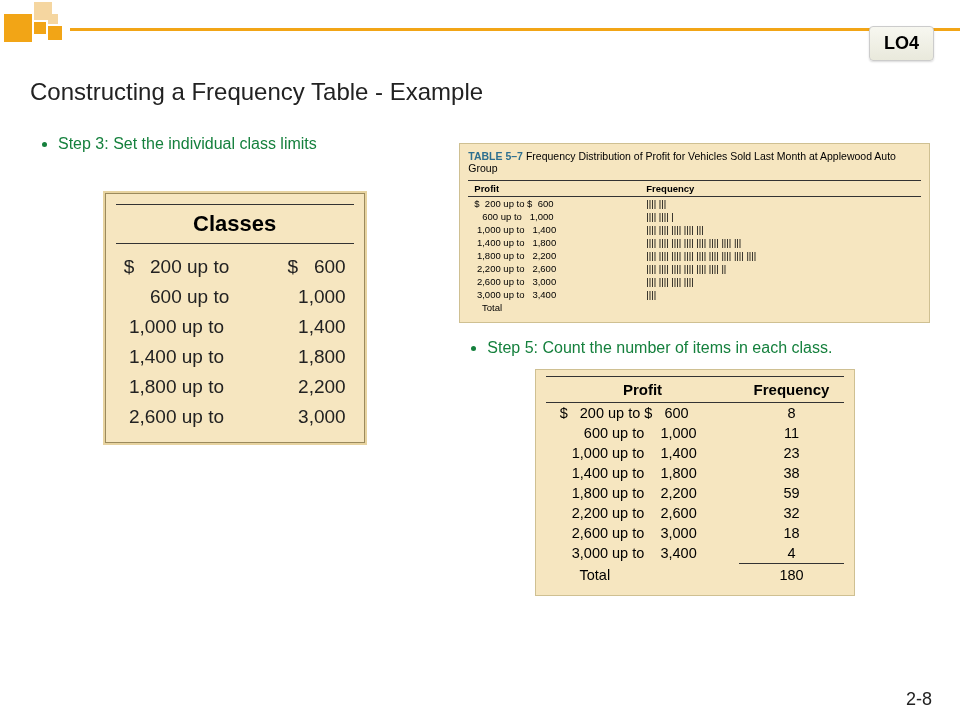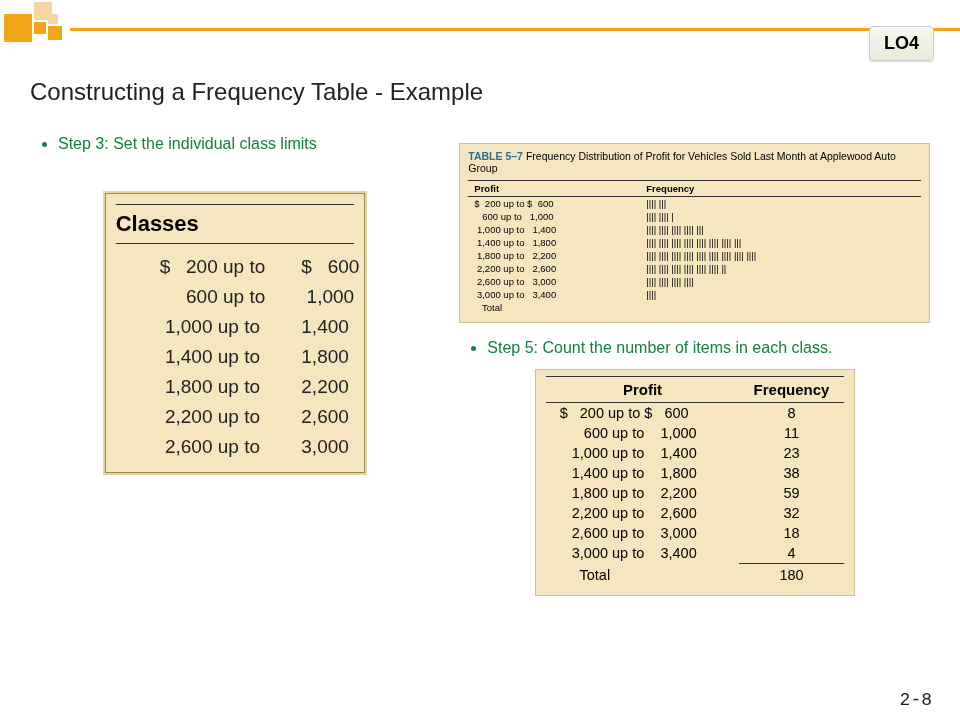--- a/index.html
+++ b/index.html
@@ -34,30 +34,30 @@
   ul.bul { list-style: disc; padding-left: 28px; font-size: 16px; color: #15803d; }
   ul.bul li { margin-bottom: 10px; }
   .table-box {
     background: #f6e6c0;
     border: 1px solid #9b8a5d;
     margin: 18px auto 0 auto;
     font-family: Arial, sans-serif;
   }
   .classes-box { width: 260px; padding: 8px 0 10px 0; margin-top: 40px; box-shadow: 0 0 0 2px #e7d3a0; }
   .classes-box .hdr {
-    text-align: left; font-weight: bold; font-size: 22px;
+    text-align: center; font-weight: bold; font-size: 22px;
     border-bottom: 1.5px solid #333; padding: 6px 0; margin: 0 10px 8px 10px;
   }
   .classes-box .hdr-top { border-top: 1.5px solid #333; margin-top: 2px; }
   .classes-row {
     display: flex; justify-content: space-between;
     padding: 4px 18px; font-size: 19px; color: #222;
     font-family: Arial;
   }
-  .classes-row span { white-space: pre; margin-left: 36px; }
+  .classes-row span { white-space: pre; }
   .table27 {
     width: 100%; background: #f6e6c0; border: 1px solid #cfc092;
     margin-top: 8px; padding: 6px 8px 8px 8px; font-size: 10px;
   }
   .table27 .caption { font-size: 10.5px; margin-bottom: 6px; }
   .table27 .caption b { color: #2d6f8f; font-weight: bold; }
   .table27 table { width: 100%; border-collapse: collapse; font-size: 9.5px; }
   .table27 th { border-top: 1px solid #333; border-bottom: 1px solid #333; text-align: left; padding: 2px 6px; font-weight: bold; }
   .table27 td { padding: 1px 6px; white-space: nowrap; }
   .freq-box {
@@ -70,21 +70,21 @@
   .freq-box th.p { text-align: center; width: 65%; }
   .freq-box th.f { text-align: center; }
   .freq-box td { padding: 2px 4px; font-size: 14.5px; }
   .freq-box td.range { white-space: pre; text-align: left; padding-left: 14px; }
   .freq-box td.val { text-align: center; }
   .freq-box tr.underline td.val { border-bottom: 1.5px solid #333; }
   .freq-box tr.overline td.val { border-top: 1.5px solid #333; }
   .freq-box tr.total td { padding-top: 3px; }
   .page-num {
     position: absolute; right: 28px; bottom: 10px;
-    font-size: 18px; color: #222; font-family: Liberation Mono, monospace;
+    font-size: 18px; color: #222;
   }
   .step5 { margin-top: 16px; }
 </style>
 </head>
 <body>
 
 <div class="decor">
   <div class="sq" style="left:4px; top:14px; width:28px; height:28px;"></div>
   <div class="sq tan" style="left:34px; top:2px; width:18px; height:18px;"></div>
   <div class="sq" style="left:34px; top:22px; width:12px; height:12px;"></div>
@@ -119,24 +119,20 @@
           </div>
           <div class="classes-row">
             <span> 1,400 up to</span>
             <span> 1,800</span>
           </div>
           <div class="classes-row">
             <span> 1,800 up to</span>
             <span> 2,200</span>
           </div>
           <div class="classes-row">
-            <span> 2,200 up to</span>
-            <span> 2,600</span>
-          </div>
-          <div class="classes-row">
             <span> 2,600 up to</span>
             <span> 3,000</span>
           </div>
         </div>
     </div>
   </div>
 
   <div class="col right">
 
     <div class="table27">

